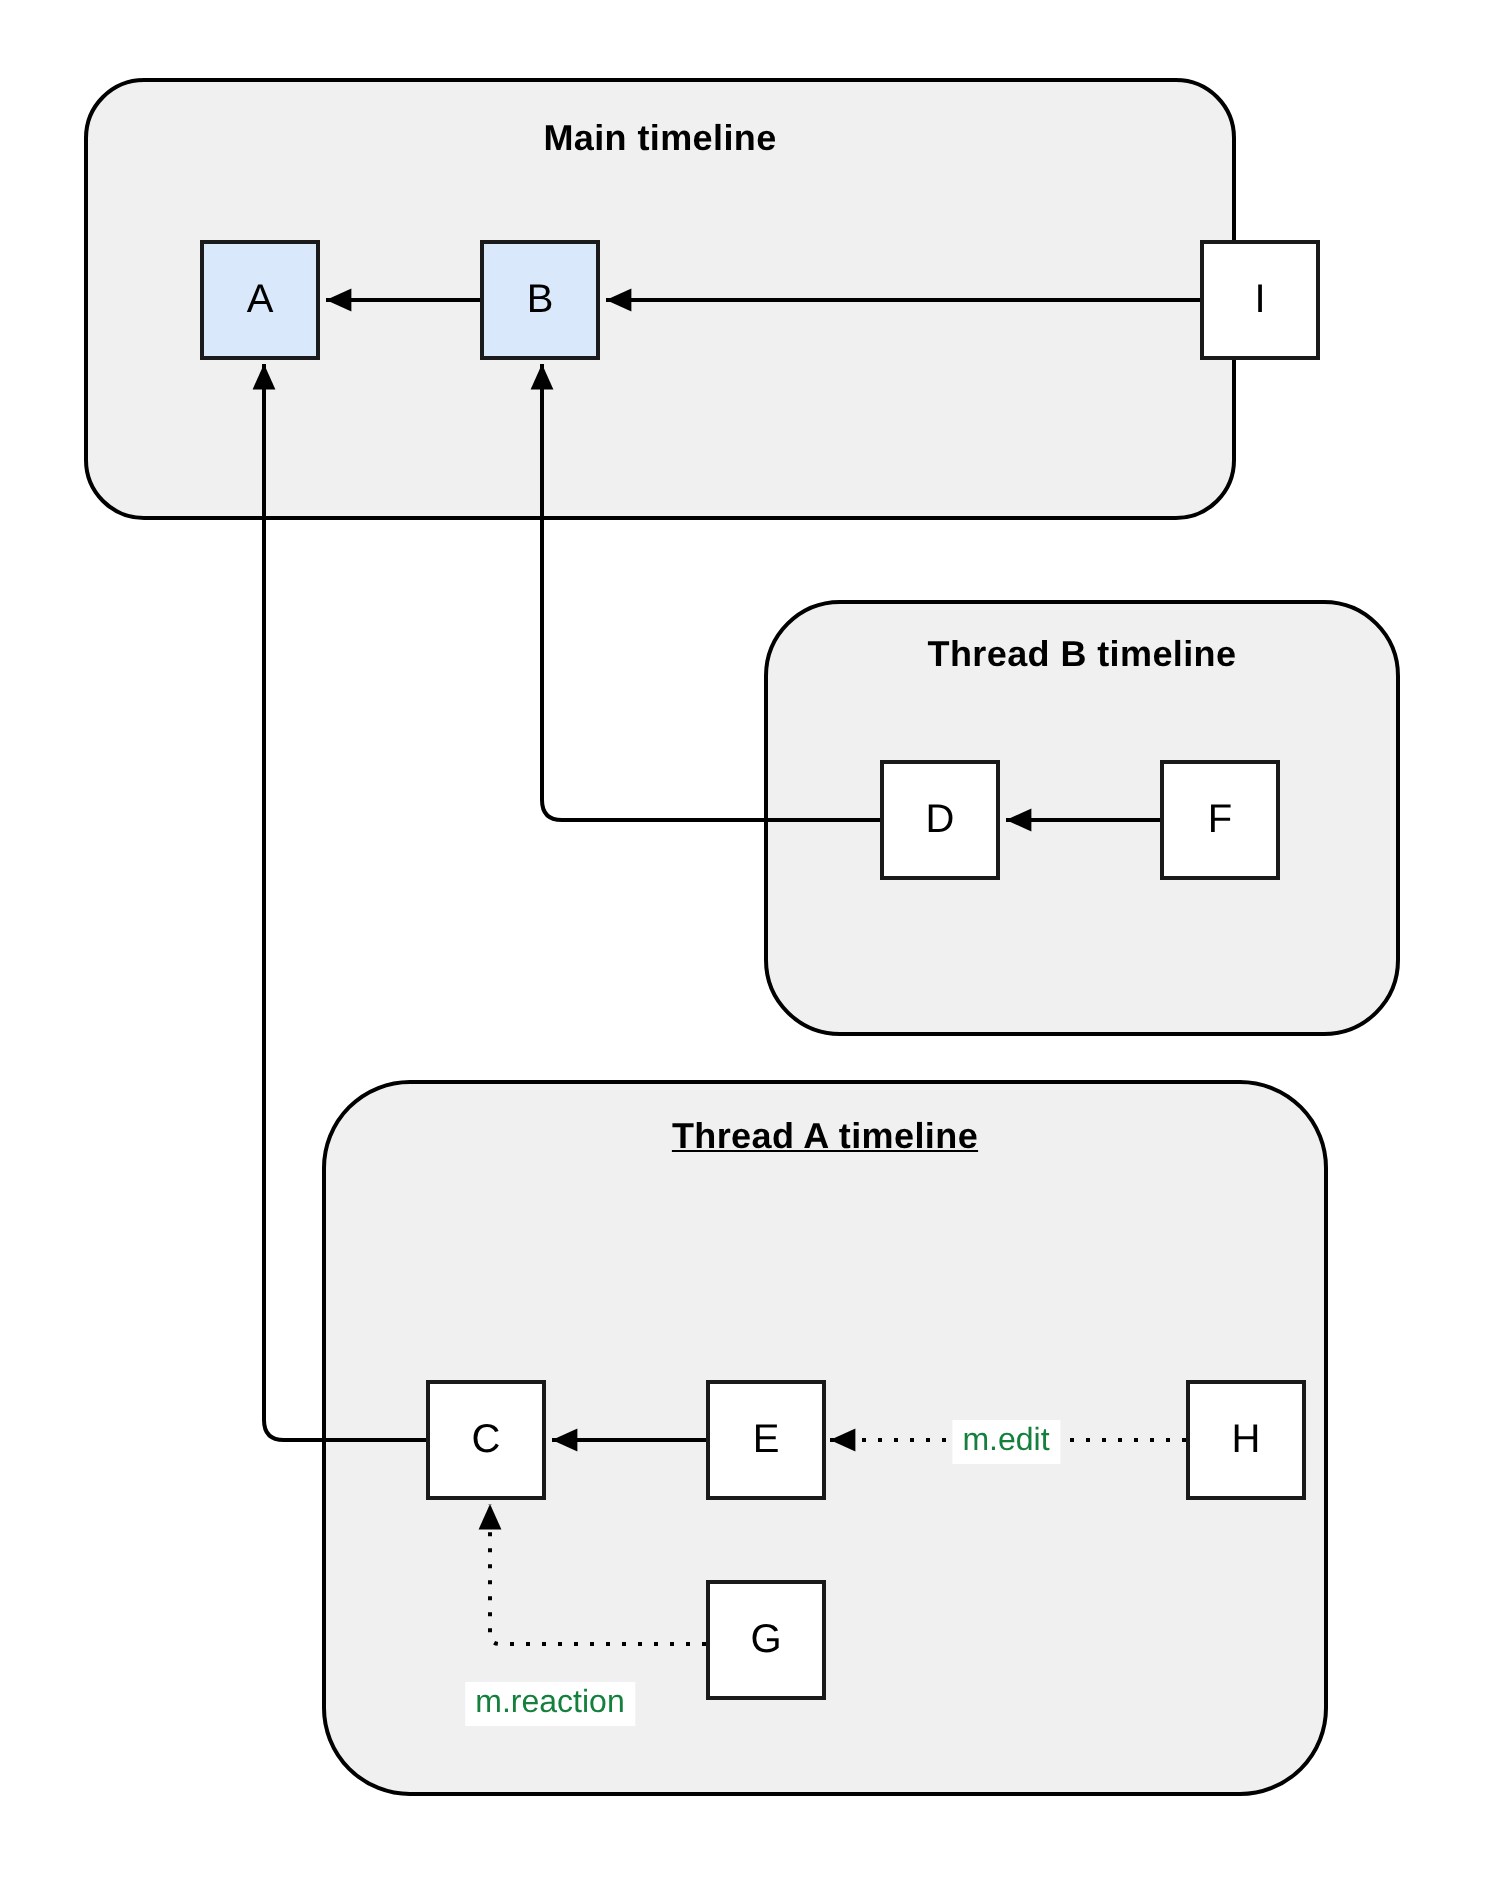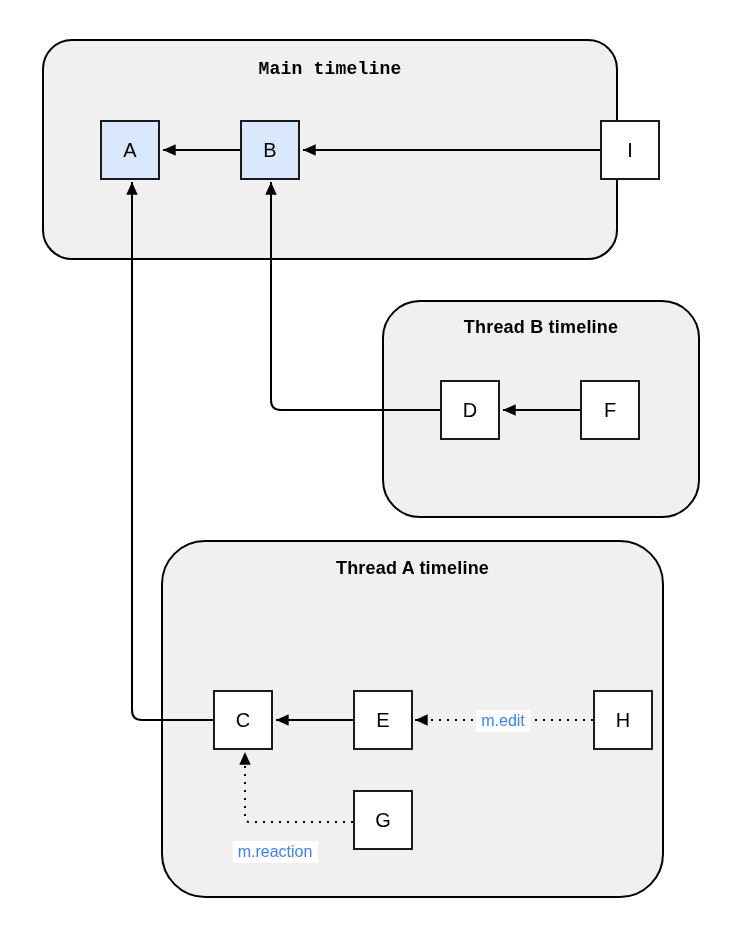--- a/index.html
+++ b/index.html
@@ -23,23 +23,23 @@
     box-sizing: border-box;
     z-index: 1;
   }
   .container-title {
     text-align: center;
     font-weight: bold;
     font-size: 18px;
     color: #000000;
     letter-spacing: 0.2px;
   }
-  #container-main     { left: 42px;  top: 39px;  width: 576px; height: 221px; border-radius: 30px; font-family: Liberation Mono, monospace; }
+  #container-main     { left: 42px;  top: 39px;  width: 576px; height: 221px; border-radius: 30px; }
   #container-thread-b { left: 382px; top: 300px; width: 318px; height: 218px; border-radius: 38px; }
-  #container-thread-a { left: 161px; top: 540px; width: 503px; height: 358px; border-radius: 44px; }
+  #container-thread-a { left: 161px; top: 540px; width: 503px; height: 358px; border-radius: 44px; text-decoration: underline; }
   #container-main .container-title     { margin-top: 18px; }
   #container-thread-b .container-title { margin-top: 15px; }
   #container-thread-a .container-title { margin-top: 16px; }
 
   
   #edges-layer {
     position: absolute;
     left: 0; top: 0;
     width: 756px; height: 942px;
     z-index: 2;
@@ -72,21 +72,21 @@
   #node-H { left: 593px; top: 690px; }
   #node-G { left: 353px; top: 790px; }
 
   
   .edge-label {
     position: absolute;
     transform: translate(-50%, -50%);
     background: #ffffff;
     padding: 2px 5px;
     font-size: 16px;
-    color: #3b82f6;
+    color: #15803d;
     z-index: 4;
     white-space: nowrap;
   }
   #label-m-edit     { left: 503px; top: 721px; }
   #label-m-reaction { left: 275px; top: 852px; text-align: center; }
 </style>
 </head>
 <body>
 
 <div class="canvas">

